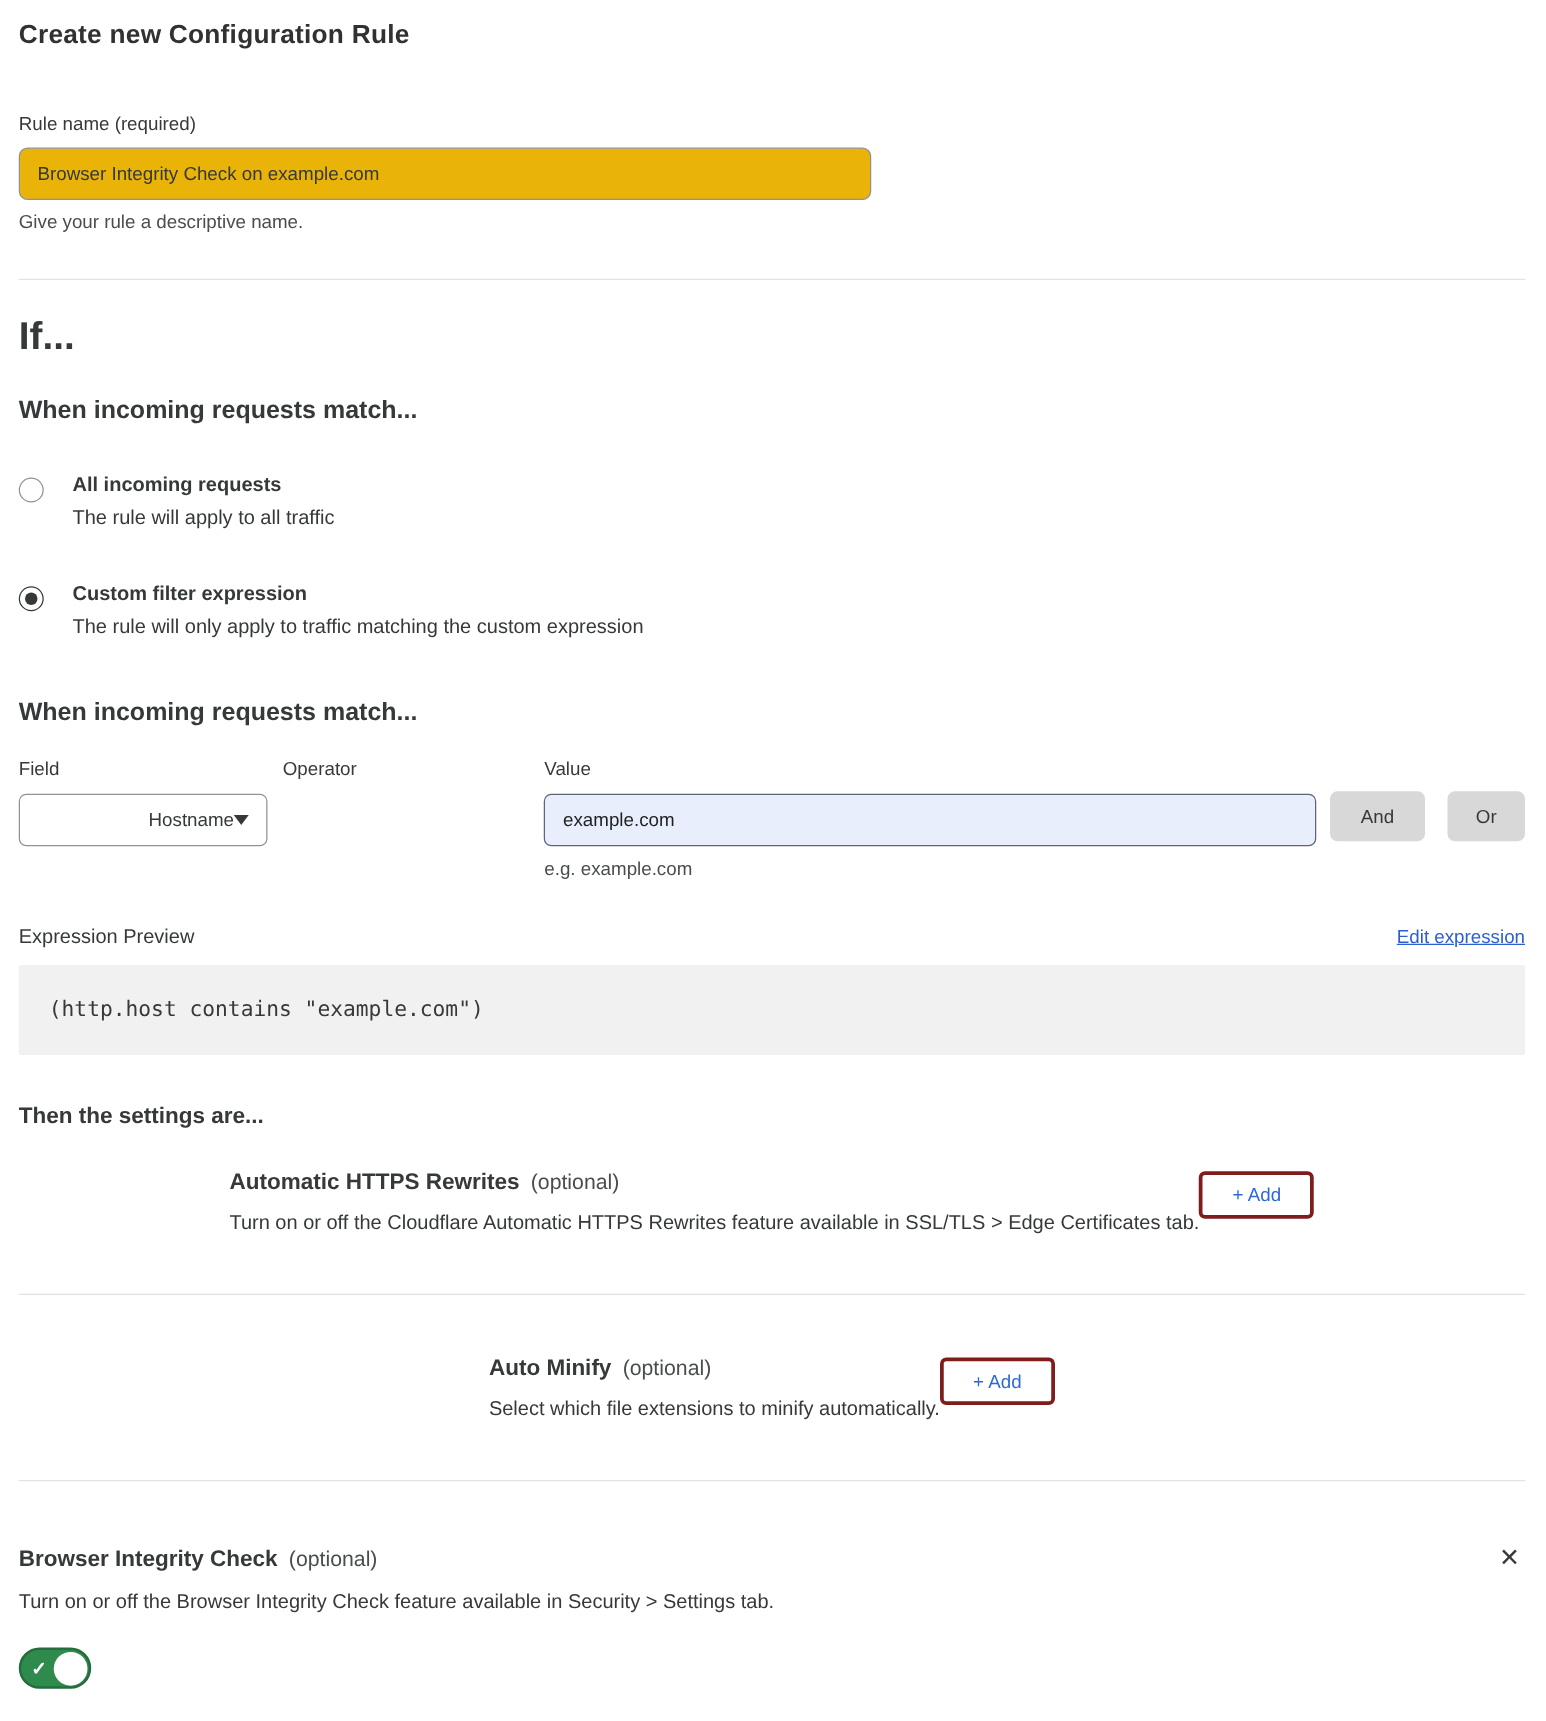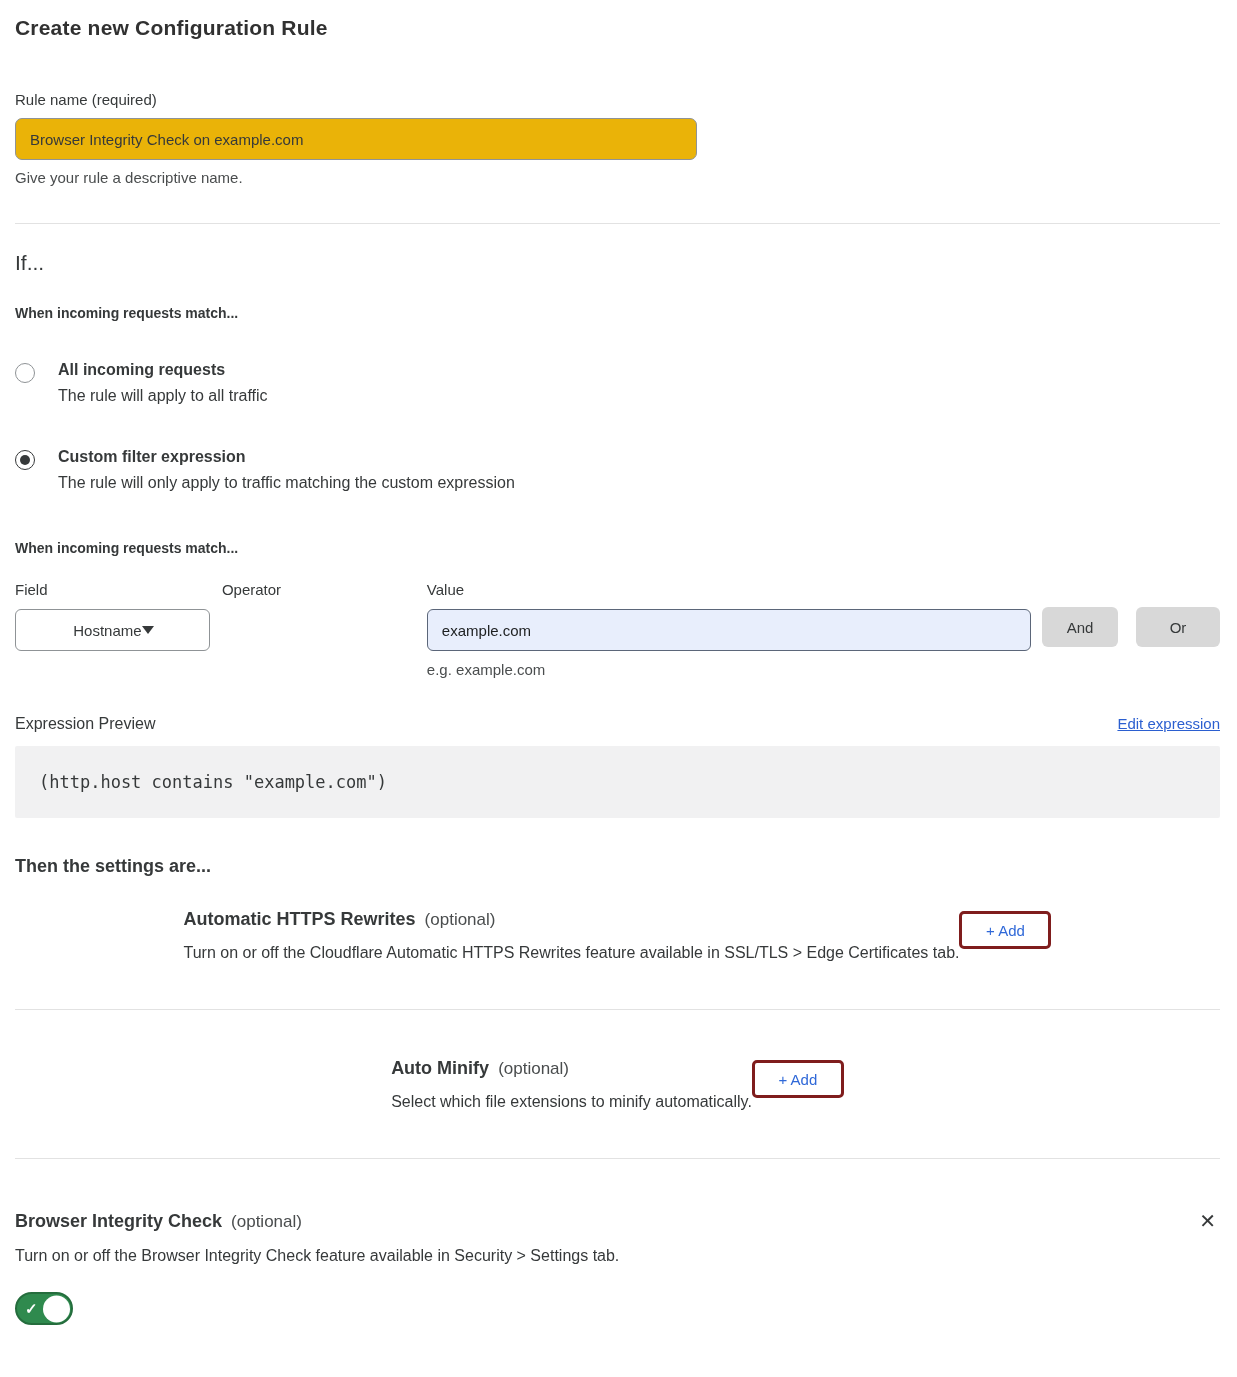--- a/index.html
+++ b/index.html
@@ -21,22 +21,22 @@
     width: 682px; height: 42px;
     border: 1px solid #8f9396; border-radius: 7px;
     font-family: "Liberation Sans", sans-serif;
     font-size: 15px; color: #36393a;
     padding: 0 14px; background: #eab308;
   }
   .helper-text { font-size: 15px; color: #4a4d4e; margin-top: 9px; }
 
   .divider { border: none; border-top: 1px solid #e2e2e2; margin-top: 37px; }
 
-  .if-heading { font-size: 21px; font-weight: 400; margin-top: 27px; }
-  .match-heading { font-size: 14px; font-weight: 700; margin-top: 30px; }
+  .if-heading { font-size: 31px; font-weight: 700; margin-top: 27px; }
+  .match-heading { font-size: 20px; font-weight: 700; margin-top: 30px; }
 
   .radio-option { display: flex; margin-top: 40px; }
   .radio-option + .radio-option { margin-top: 43px; }
   .radio-circle {
     flex: 0 0 auto;
     width: 20px; height: 20px; border-radius: 50%;
     border: 1.5px solid #8f9396; background: #fff;
     margin-top: 2px; margin-right: 23px;
     display: inline-flex; align-items: center; justify-content: center;
     cursor: pointer;
@@ -48,21 +48,21 @@
   }
   .radio-title { font-size: 16px; font-weight: 700; }
   .radio-desc { font-size: 16px; margin-top: 8px; color: #36393a; }
 
   .builder-heading { margin-top: 48px; }
   .builder-row { display: flex; margin-top: 25px; }
   .builder-col-label { font-size: 15px; margin-bottom: 11px; }
   .select-box {
     height: 42px; border: 1px solid #8f9396; border-radius: 6px;
     background: #fff; display: flex; align-items: center;
-    justify-content: center; padding: 0 14px 0 16px;
+    justify-content: flex-end; padding: 0 14px 0 16px;
     font-size: 15px; cursor: pointer;
   }
   .caret-down {
     width: 0; height: 0;
     border-left: 6px solid transparent; border-right: 6px solid transparent;
     border-top: 8px solid #36393a;
   }
   .col-field { width: 200px; margin-right: 12px; }
   .col-operator { width: 197px; margin-right: 13px; }
   .col-value { width: 620px; }
@@ -74,21 +74,21 @@
   }
   .value-helper { font-size: 15px; color: #4a4d4e; margin-top: 10px; }
   .andor-wrap { display: flex; margin-left: 11px; padding-top: 26px; }
   .btn-gray {
     height: 40px; border: none; border-radius: 6px;
     background: #d8d8d8; color: #36393a;
     font-family: Liberation Sans, sans-serif; font-size: 15px;
     cursor: pointer;
   }
   .btn-and { width: 76px; margin-right: 18px; }
-  .btn-or { width: 84px; }
+  .btn-or { width: 62px; }
 
   .preview-row {
     margin-top: 37px; display: flex; align-items: baseline;
     justify-content: space-between;
   }
   .preview-label { font-size: 16px; }
   .edit-link {
     font-size: 15px; color: #2b5fd0; text-decoration: underline; cursor: pointer;
   }
   .code-block {

